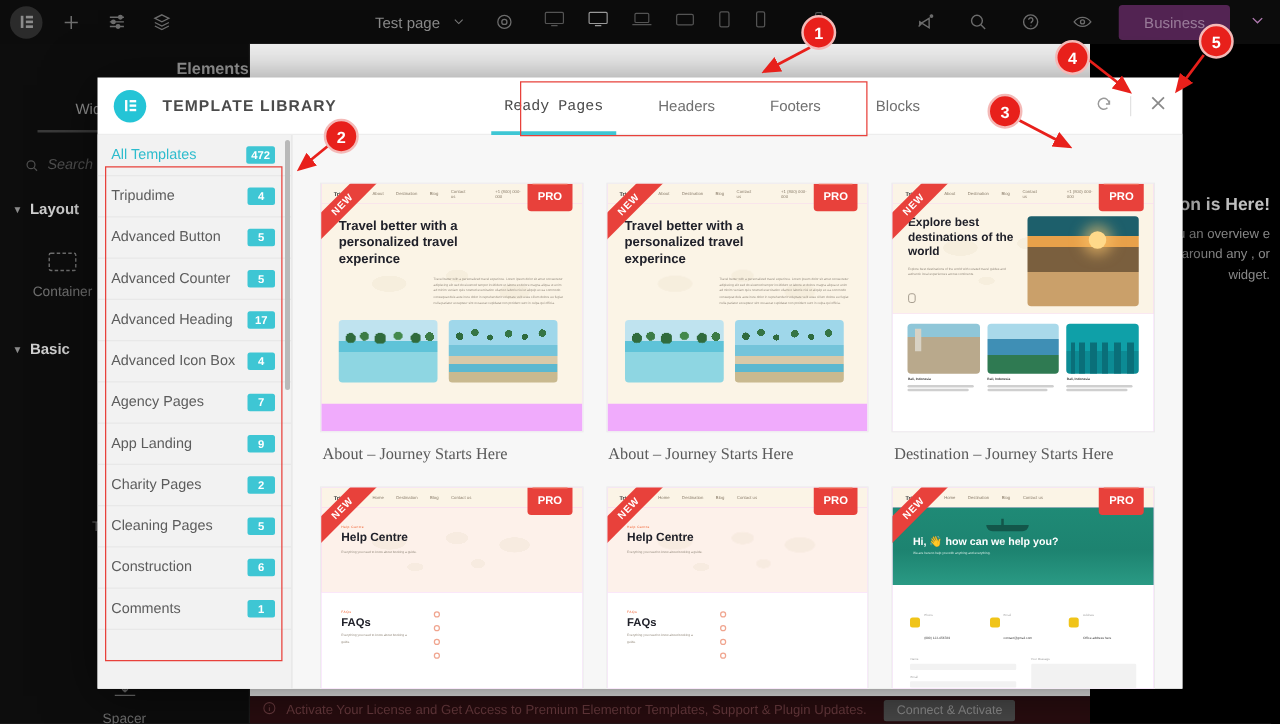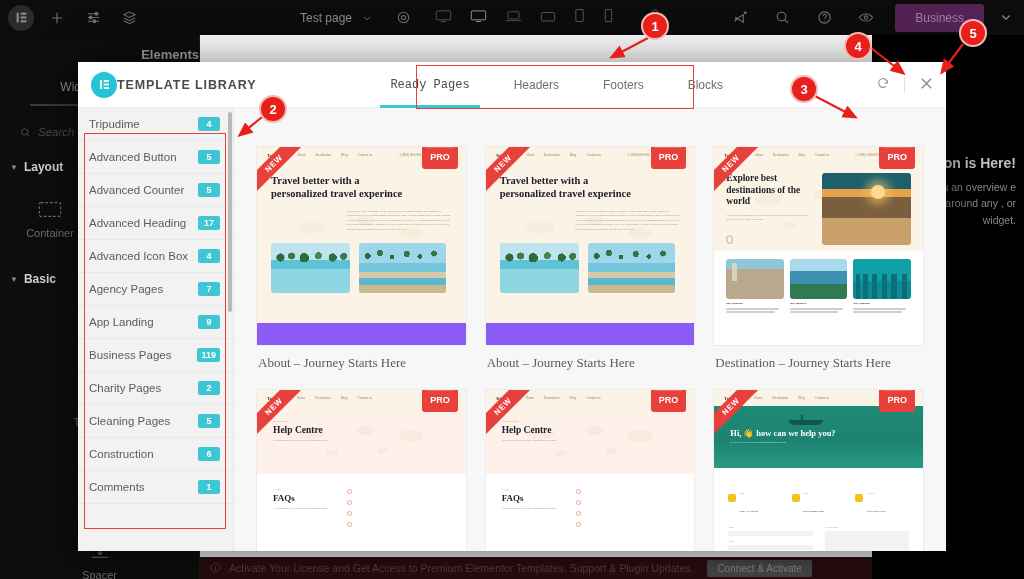--- a/index.html
+++ b/index.html
@@ -116,21 +116,21 @@
     height: 46px; display: flex; align-items: center;
     border-bottom: 1px solid #ededed; position: relative; flex: 0 0 46px;
   }
   .ml-logo {
     width: 26px; height: 26px; border-radius: 50%; background: #24c4d6;
     display: flex; align-items: center; justify-content: center;
     margin-left: 13px;
   }
   .ml-title {
     font-size: 12.5px; font-weight: bold; letter-spacing: .9px;
-    color: #4b4b4b; 
+    color: #4b4b4b; margin-left: 13px;
   }
   .tabs { display: flex; align-items: flex-end; height: 46px; margin-left: 112px; }
   .tab {
     font-size: 12px; color: #6f6f6f; padding: 0 22px; height: 46px;
     display: flex; align-items: center; position: relative;
   }
   .tab.active { color: #4a4a4a; font-family: Liberation Mono, monospace; }
   .tab.active::after {
     content: ""; position: absolute; left: 12px; right: 12px; bottom: 0;
     height: 3px; background: #3ec6d4;
@@ -201,21 +201,21 @@
     position: absolute; right: 8px; top: 0; z-index: 4;
     background: #e8413b; color: #fff; font-size: 9px; font-weight: bold;
     padding: 5px 8px 7px; border-radius: 0 0 3px 3px;
   }
   .pro::before {
     content: ""; position: absolute; left: 4px; right: 4px; top: -5px;
     height: 6px; background: #f26a57; border-radius: 2px 2px 0 0;
   }
 
   
-  .mini { position: absolute; inset: 0; background: #8b5cf6; font-family: Liberation Serif, serif; }
+  .mini { position: absolute; inset: 0; background: #f0abfc; }
   .mini-nav {
     height: 16px; display: flex; align-items: center; gap: 10px;
     padding: 0 10px; font-size: 3.4px; color: #8c7f6d;
   }
   .mini-brand { font-size: 4.4px; font-weight: bold; color: #3a3a3a; }
   .mini-navsp { flex: 1; }
   .mini-cta {
     background: #f05a28; color: #fff; font-size: 3.2px;
     padding: 2px 6px; border-radius: 2px;
   }
@@ -573,20 +573,24 @@
         <svg width="15" height="15" viewBox="0 0 16 16" fill="none" stroke="#8a8a8a" stroke-width="1.5">
             <path d="M3 3l10 10M13 3L3 13"></path>
           </svg>
       </span>
     </div>
   </div>
 
   <div class="modal-body">
 
     <div class="cat-side">
+      <div class="cat-item active">
+        <span>All Templates</span>
+        <span class="badge">472</span>
+      </div>
       <div class="cat-item">
         <span>Tripudime</span>
         <span class="badge">4</span>
       </div>
       <div class="cat-item">
         <span>Advanced Button</span>
         <span class="badge">5</span>
       </div>
       <div class="cat-item">
         <span>Advanced Counter</span>
@@ -600,24 +604,20 @@
         <span>Advanced Icon Box</span>
         <span class="badge">4</span>
       </div>
       <div class="cat-item">
         <span>Agency Pages</span>
         <span class="badge">7</span>
       </div>
       <div class="cat-item">
         <span>App Landing</span>
         <span class="badge">9</span>
-      </div>
-      <div class="cat-item">
-        <span>Business Pages</span>
-        <span class="badge">119</span>
       </div>
       <div class="cat-item">
         <span>Charity Pages</span>
         <span class="badge">2</span>
       </div>
       <div class="cat-item">
         <span>Cleaning Pages</span>
         <span class="badge">5</span>
       </div>
       <div class="cat-item">

